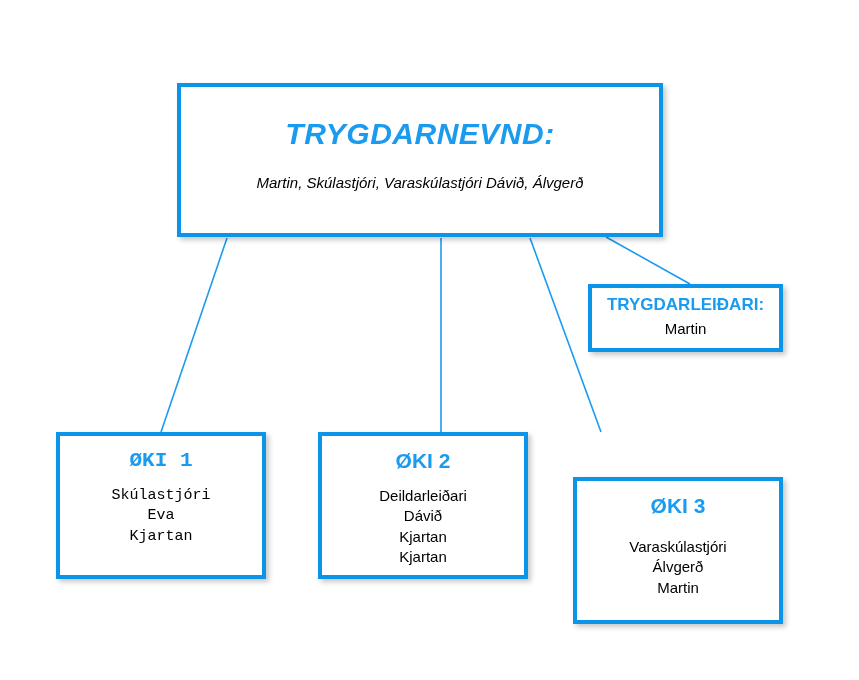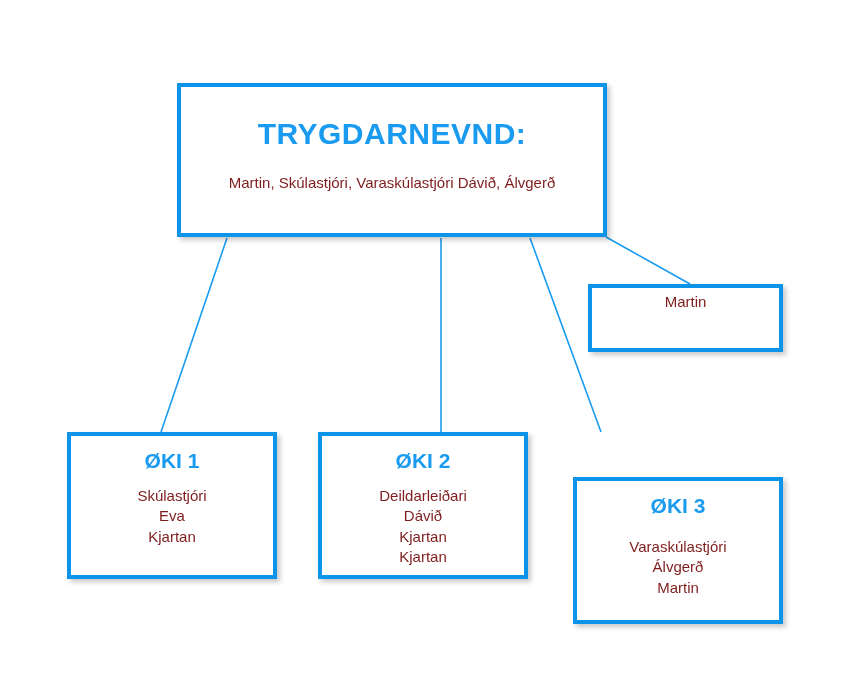--- a/index.html
+++ b/index.html
@@ -35,35 +35,36 @@
     align-items: center;
     z-index: 2;
   }
   .node-title {
     color: #1a9bef;
     font-weight: bold;
     text-align: center;
     line-height: 1.1;
   }
   .node-body {
-    color: #7f1d1d;
+    color: #000000;
     text-align: center;
     line-height: 1.35;
   }
   .node-body div {
     white-space: nowrap;
   }
 
   
   #node-board {
     left: 177px;
     top: 83px;
-    width: 430px;
+    width: 486px;
     height: 154px;
     justify-content: flex-start;
+    font-style: italic;
   }
   #node-board .node-title {
     font-size: 30px;
     letter-spacing: 0.5px;
     margin-top: 30px;
   }
   #node-board .node-body {
     font-size: 15px;
     margin-top: 23px;
   }
@@ -93,21 +94,21 @@
     justify-content: flex-start;
   }
   .area-node .node-title {
     font-size: 21px;
     margin-top: 13px;
   }
   .area-node .node-body {
     font-size: 15px;
     margin-top: 14px;
   }
-  #node-area-1 { left: 67px; }
+  #node-area-1 { left: 56px; font-family: Liberation Mono, monospace; }
   #node-area-2 { left: 318px; }
   #node-area-3 { left: 573px; margin-top: 45px; }
   #node-area-3 .node-body { margin-top: 20px; }
 </style>
 </head>
 <body>
 
 <div id="canvas">
 
   <svg id="connectors" viewBox="0 0 859 680" xmlns="http://www.w3.org/2000/svg">
@@ -118,20 +119,21 @@
   </svg>
 
   <div class="node" id="node-board">
     <div class="node-title">TRYGDARNEVND:</div>
     <div class="node-body">
       <div>Martin, Skúlastjóri, Varaskúlastjóri Dávið, Álvgerð</div>
     </div>
   </div>
 
   <div class="node" id="node-leader">
+    <div class="node-title">TRYGDARLEIÐARI:</div>
     <div class="node-body">
       <div>Martin</div>
     </div>
   </div>
 
   <div class="node area-node" id="node-area-1">
     <div class="node-title">ØKI 1</div>
     <div class="node-body">
       <div>Skúlastjóri</div>
       <div>Eva</div>

